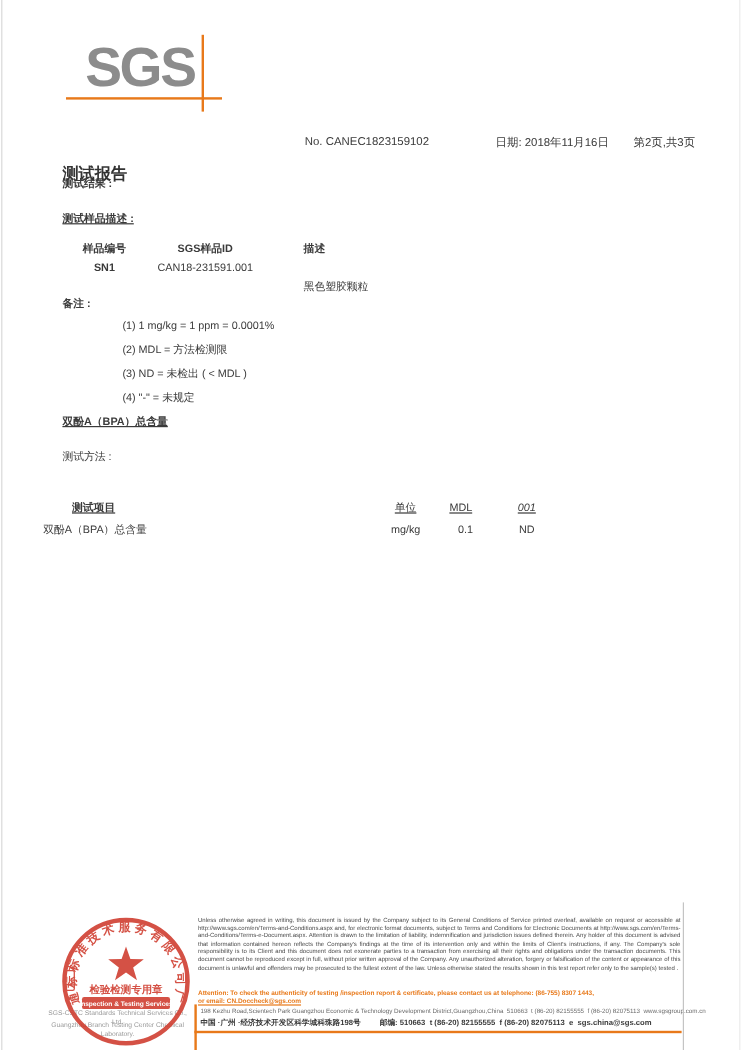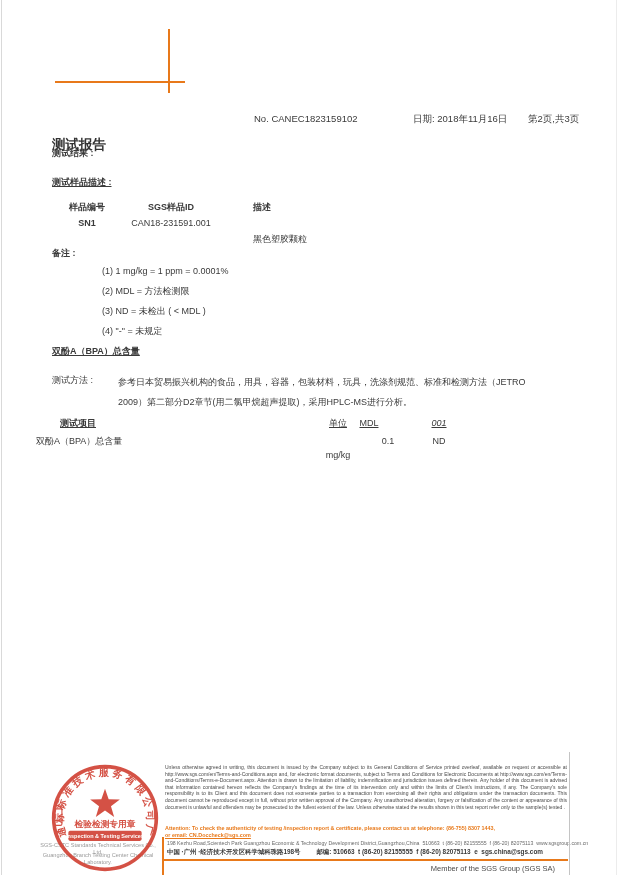--- a/index.html
+++ b/index.html
@@ -36,20 +36,21 @@
   .stamp{opacity:.88;}
 </style>
 </head>
 <body>
 
 <div id="page">
 
   <div class="abs edge" style="left:1px;top:0;width:1px;height:875px;"></div>
   <div class="abs" style="left:616px;top:0;width:1px;height:875px;background:#ececec;"></div>
 
+  <div class="abs logo-text" style="left:71px;top:33px;">SGS</div>
   <div class="abs orange" style="left:55px;top:81px;width:130px;height:2px;"></div>
   <div class="abs orange" style="left:168px;top:29px;width:2px;height:64px;"></div>
 
   <div class="abs doc-title" style="left:52px;top:109px;margin-top:27px;">测试报告</div>
   <div class="abs hdr" style="left:218px;top:113px;">No. CANEC1823159102</div>
   <div class="abs hdr" style="left:377px;top:113px;">日期: 2018年11月16日</div>
   <div class="abs hdr" style="left:492px;top:113px;">第2页,共3页</div>
 
   <div class="abs sec-label" style="left:52px;top:147px;">测试结果 :</div>
   <div class="abs sec-label u" style="left:52px;top:176px;">测试样品描述 :</div>
@@ -62,41 +63,39 @@
   <div class="abs body-txt" style="left:253px;top:233px;">黑色塑胶颗粒</div>
 
   <div class="abs sec-label" style="left:52px;top:247px;">备注 :</div>
   <div class="abs body-txt" style="left:102px;top:265px;">(1) 1 mg/kg = 1 ppm = 0.0001%</div>
   <div class="abs body-txt" style="left:102px;top:285px;">(2) MDL = 方法检测限</div>
   <div class="abs body-txt" style="left:102px;top:305px;">(3) ND = 未检出 ( &lt; MDL )</div>
   <div class="abs body-txt" style="left:102px;top:325px;">(4) "-" = 未规定</div>
 
   <div class="abs sec-label u" style="left:52px;top:345px;">双酚A（BPA）总含量</div>
   <div class="abs body-txt" style="left:52px;top:374px;">测试方法 :</div>
-  <div class="abs body-txt" style="left:118px;top:372px;width:436px;line-height:20px;">参考日本贸易振兴机构的食品，用具，容器，包装材料，玩具，洗涤剂规范、标准和检测方法（JETRO 2009）第二部分D2章节(用二氯甲烷超声提取)，采用HPLC-MS进行分析。</div>
 
   <div class="abs body-txt b u" style="left:60px;top:417px;">测试项目</div>
   <div class="abs body-txt u cell-c" style="left:318px;top:417px;width:40px;">单位</div>
-  <div class="abs body-txt u cell-c" style="left:349px;top:417px;width:40px;">MDL</div>
+  <div class="abs body-txt u cell-c" style="left:364px;top:417px;width:40px;">MDL</div>
   <div class="abs body-txt u i cell-c" style="left:419px;top:417px;width:40px;">001</div>
 
   <div class="abs body-txt" style="left:36px;top:435px;">双酚A（BPA）总含量</div>
-  <div class="abs body-txt cell-c" style="left:318px;top:449px;width:40px;">mg/kg</div>
+  <div class="abs body-txt cell-c" style="left:318px;top:435px;width:40px;">mg/kg</div>
   <div class="abs body-txt cell-c" style="left:368px;top:435px;width:40px;text-align:center;">0.1</div>
   <div class="abs body-txt cell-c" style="left:419px;top:435px;width:40px;">ND</div>
 
   <div class="abs tiny" style="left:165px;top:764px;width:402px;">Unless otherwise agreed in writing, this document is issued by the Company subject to its General Conditions of Service printed overleaf, available on request or accessible at http://www.sgs.com/en/Terms-and-Conditions.aspx and, for electronic format documents, subject to Terms and Conditions for Electronic Documents at http://www.sgs.com/en/Terms-and-Conditions/Terms-e-Document.aspx. Attention is drawn to the limitation of liability, indemnification and jurisdiction issues defined therein. Any holder of this document is advised that information contained hereon reflects the Company's findings at the time of its intervention only and within the limits of Client's instructions, if any. The Company's sole responsibility is to its Client and this document does not exonerate parties to a transaction from exercising all their rights and obligations under the transaction documents. This document cannot be reproduced except in full, without prior written approval of the Company. Any unauthorized alteration, forgery or falsification of the content or appearance of this document is unlawful and offenders may be prosecuted to the fullest extent of the law. Unless otherwise stated the results shown in this test report refer only to the sample(s) tested .</div>
   <div class="abs attn" style="left:165px;top:825px;width:402px;">Attention: To check the authenticity of testing /inspection report &amp; certificate, please contact us at telephone: (86-755) 8307 1443,</div>
   <div class="abs attn u" style="left:165px;top:832px;width:402px;">or email: CN.Doccheck@sgs.com</div>
 
   <div class="abs orange" style="left:162px;top:837px;width:1.5px;height:38px;"></div>
   <div class="abs addr-en" style="left:167px;top:840px;">198 Kezhu Road,Scientech Park Guangzhou Economic &amp; Technology Development District,Guangzhou,China  510663  t (86-20) 82155555  f (86-20) 82075113  www.sgsgroup.com.cn</div>
   <div class="abs addr-cn" style="left:167px;top:848px;">中国 ·广州 ·经济技术开发区科学城科珠路198号         邮编: 510663  t (86-20) 82155555  f (86-20) 82075113  e  sgs.china@sgs.com</div>
   <div class="abs orange" style="left:162px;top:859px;width:406px;height:1.5px;"></div>
-  <div class="abs member" style="left:300px;top:864px;width:255px;text-align:right;">Member of the SGS Group (SGS SA)</div>
   <div class="abs" style="left:569px;top:752px;width:1px;height:123px;background:#c4c4c4;"></div>
 
   <div class="abs company" style="left:35px;top:842px;width:126px;">SGS-CSTC Standards Technical Services Co., Ltd.</div>
   <div class="abs company" style="left:35px;top:852px;width:126px;">Guangzhou Branch Testing Center Chemical Laboratory.</div>
 
   <div class="abs stamp" style="left:50px;top:763px;width:110px;height:110px;">
     <svg width="110" height="110" viewBox="0 0 120 120">
       <circle cx="60" cy="60" r="56" fill="none" stroke="#cf3a2c" stroke-width="4"></circle>
       <path id="ringPath" d="M 18.3,79.4 A 46,46 0 1 1 101.7,79.4" fill="none"></path>
       <text font-size="11" letter-spacing="3.2" fill="#cf3a2c" font-weight="bold"><textPath href="#ringPath">通标标准技术服务有限公司广州分公司</textPath></text>

